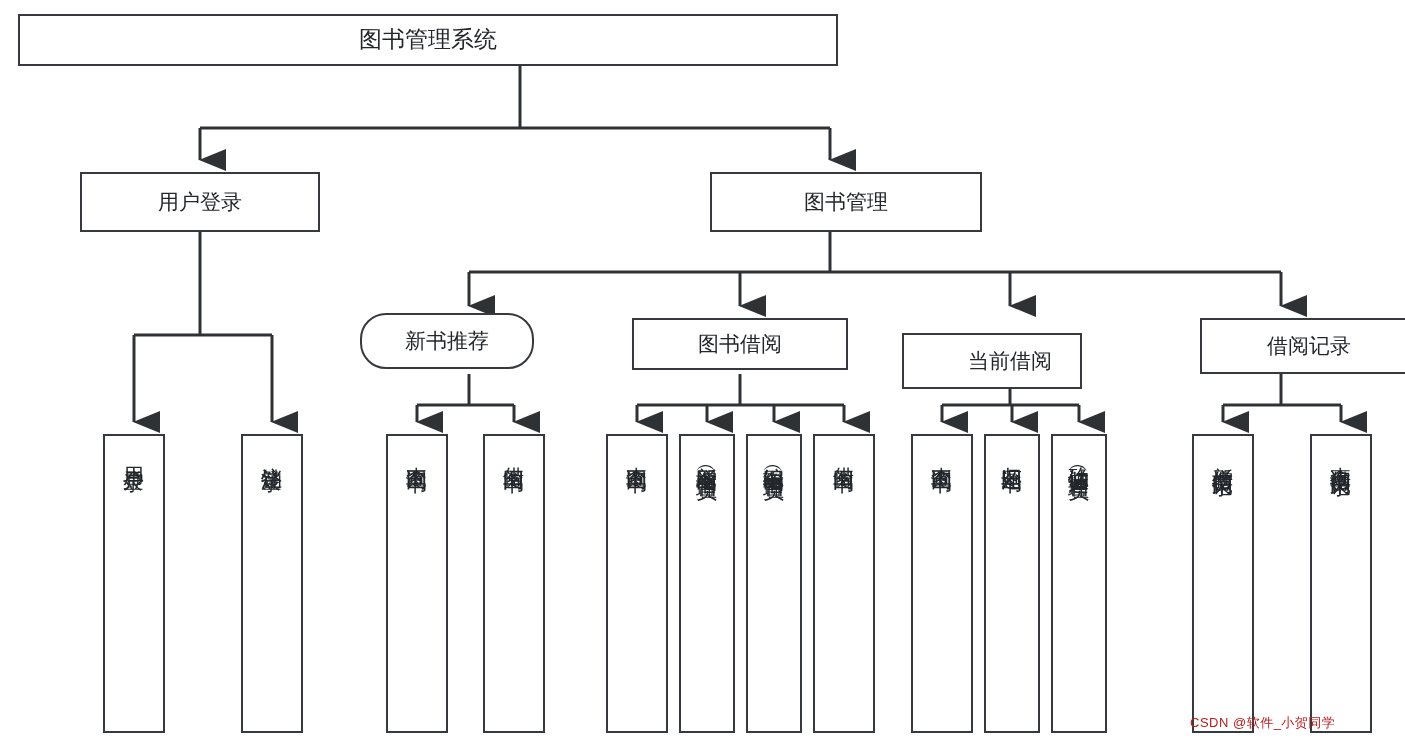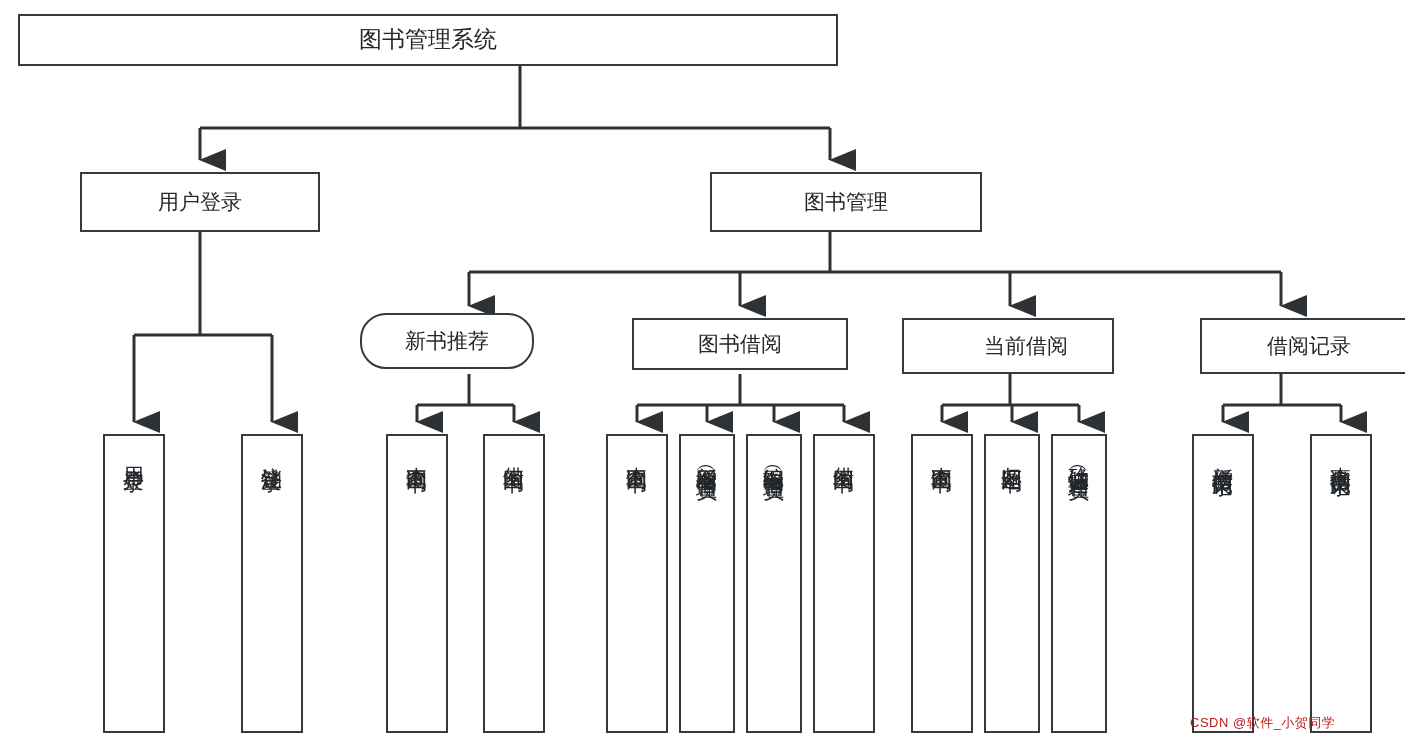--- a/index.html
+++ b/index.html
@@ -137,21 +137,21 @@
   <div class="node level2" id="l2-1" style="left: 710px; top: 172px; width: 272px; height: 60px;">
     <span>图书管理</span>
   </div>
 
   <div class="node level3" id="l3-0" style="left: 360px; top: 313px; width: 174px; height: 56px; border-radius: 26px;">
     <span>新书推荐</span>
   </div>
   <div class="node level3" id="l3-1" style="left: 632px; top: 318px; width: 216px; height: 52px;">
     <span>图书借阅</span>
   </div>
-  <div class="node level3" id="l3-2" style="left: 902px; top: 318px; width: 212px; height: 56px; padding-left: 36px;">
+  <div class="node level3" id="l3-2" style="left: 902px; top: 333px; width: 180px; height: 56px; padding-left: 36px;">
     <span>当前借阅</span>
   </div>
   <div class="node level3" id="l3-3" style="left: 1200px; top: 318px; width: 218px; height: 56px;">
     <span>借阅记录</span>
   </div>
 
   <div class="node leaf" id="leaf-0" style="left: 103px; top: 434px; width: 62px; height: 299px;">
     <span class="vtext">用户登录</span>
   </div>
   <div class="node leaf" id="leaf-1" style="left: 241px; top: 434px; width: 62px; height: 299px;">

